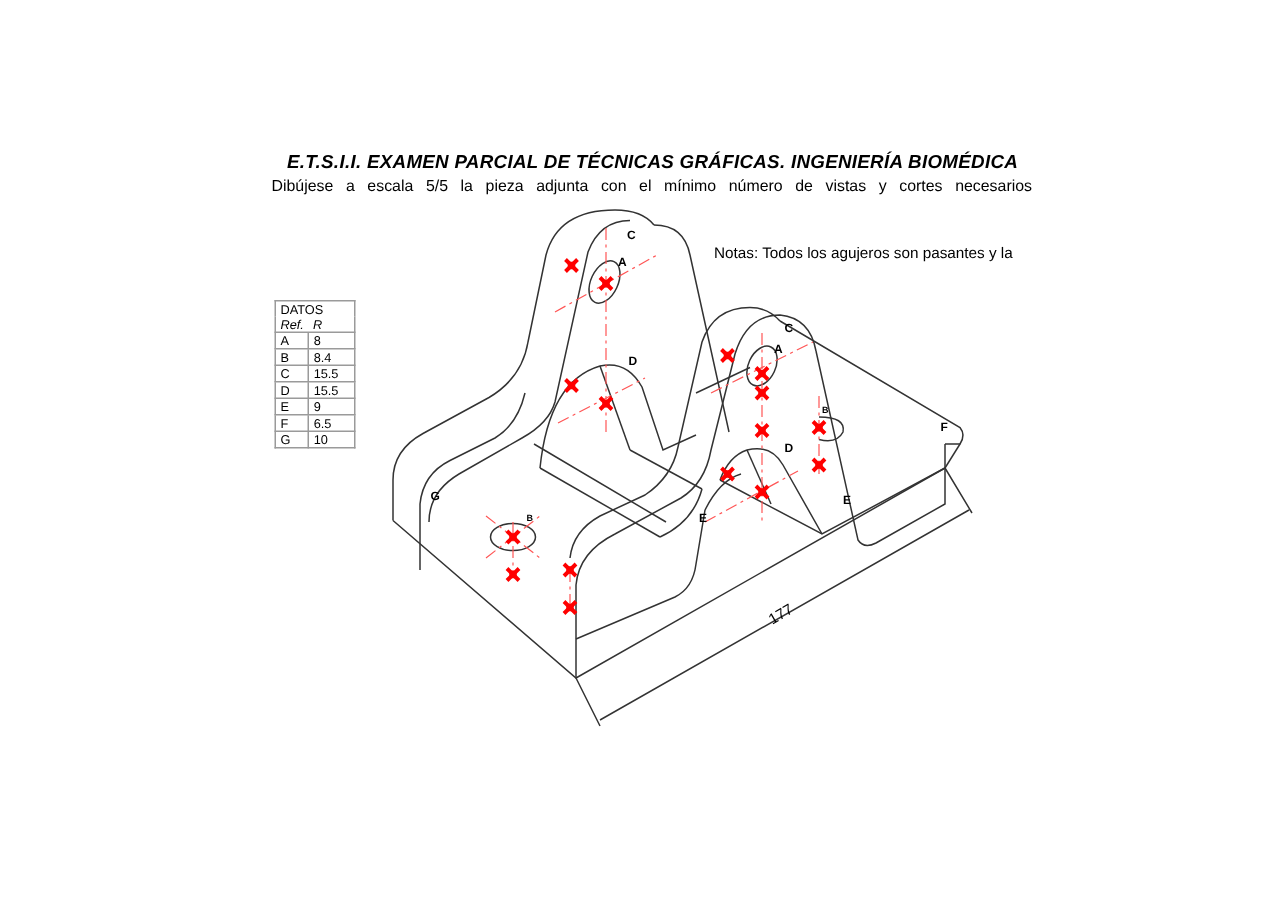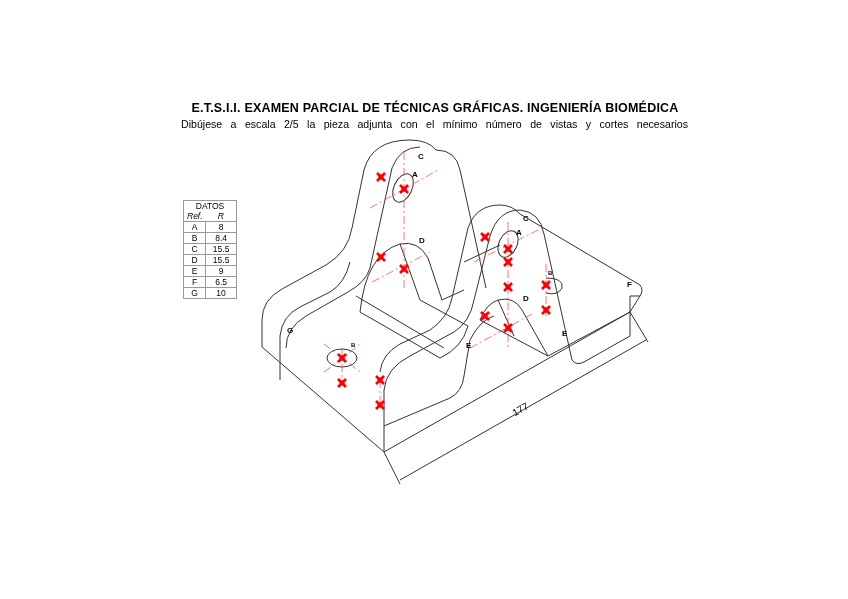--- a/index.html
+++ b/index.html
@@ -1,39 +1,40 @@
 <!DOCTYPE html>
 <html><head>
 <meta charset="utf-8">
 <style>
   html, body { margin:0; padding:0; background:#ffffff; }
   body { width:848px; height:599px; position:relative; overflow:hidden; font-family:"Liberation Sans", sans-serif; color:#000; }
-  .title { position:absolute; left:170px; top:101px; width:530px; text-align:center; font-weight:bold; font-size:12.5px; letter-spacing:0.2px; }
+  .title { position:absolute; left:170px; top:101px; width:530px; text-align:center; font-weight:bold; font-size:12.5px; letter-spacing:0.2px;font-style:italic; }
   .intro { position:absolute; left:181px; top:117px; width:507px; font-size:10.6px; line-height:15px; text-align:justify; }
   .intro span { display:block; }
   .intro .l1 { text-align:justify; text-align-last:justify; }
   .notes { position:absolute; left:476px; top:163px; width:230px; font-size:10.2px; line-height:13px; }
-  table.datos { position:absolute; left:183px; top:200px; border-collapse:collapse; font-size:8.5px; line-height:10px;text-align:center; }
+  table.datos { position:absolute; left:183px; top:200px; border-collapse:collapse; font-size:8.5px; line-height:10px; }
   table.datos td { border:1px solid #9a9a9a; padding:0 3px; height:10px; }
   table.datos td.h { border-bottom:none; border-top:1px solid #9a9a9a; }
   table.datos td.h2 { border-top:none;font-style:italic; }
   svg.drawing { position:absolute; left:0; top:0; }
   .lbl { font-family:"Liberation Sans", sans-serif; font-size:8px; font-weight:bold; fill:#000; }
   .dim { font-family:"Liberation Sans", sans-serif; font-size:10px; fill:#000; }
 </style>
 </head>
 <body>
 
 <div class="title">E.T.S.I.I. EXAMEN PARCIAL DE TÉCNICAS GRÁFICAS. INGENIERÍA BIOMÉDICA</div>
 
 <div class="intro">
-  <span class="l1">Dibújese a escala 2/5 la pieza adjunta con el mínimo número de vistas y cortes necesarios</span>
+  <span class="l1">Dibújese a escala 5/5 la pieza adjunta con el mínimo número de vistas y cortes necesarios</span>
 </div>
 
 <div class="notes">
+  <div>Notas: Todos los agujeros son pasantes y la</div>
 </div>
 
 <table class="datos">
   <tbody>
       <tr>
         <td class="h" colspan="2">DATOS</td>
       </tr>
   <tr>
     <td class="h2" style="border-right:none">Ref.</td>
     <td class="h2" style="border-left:none">R</td>

